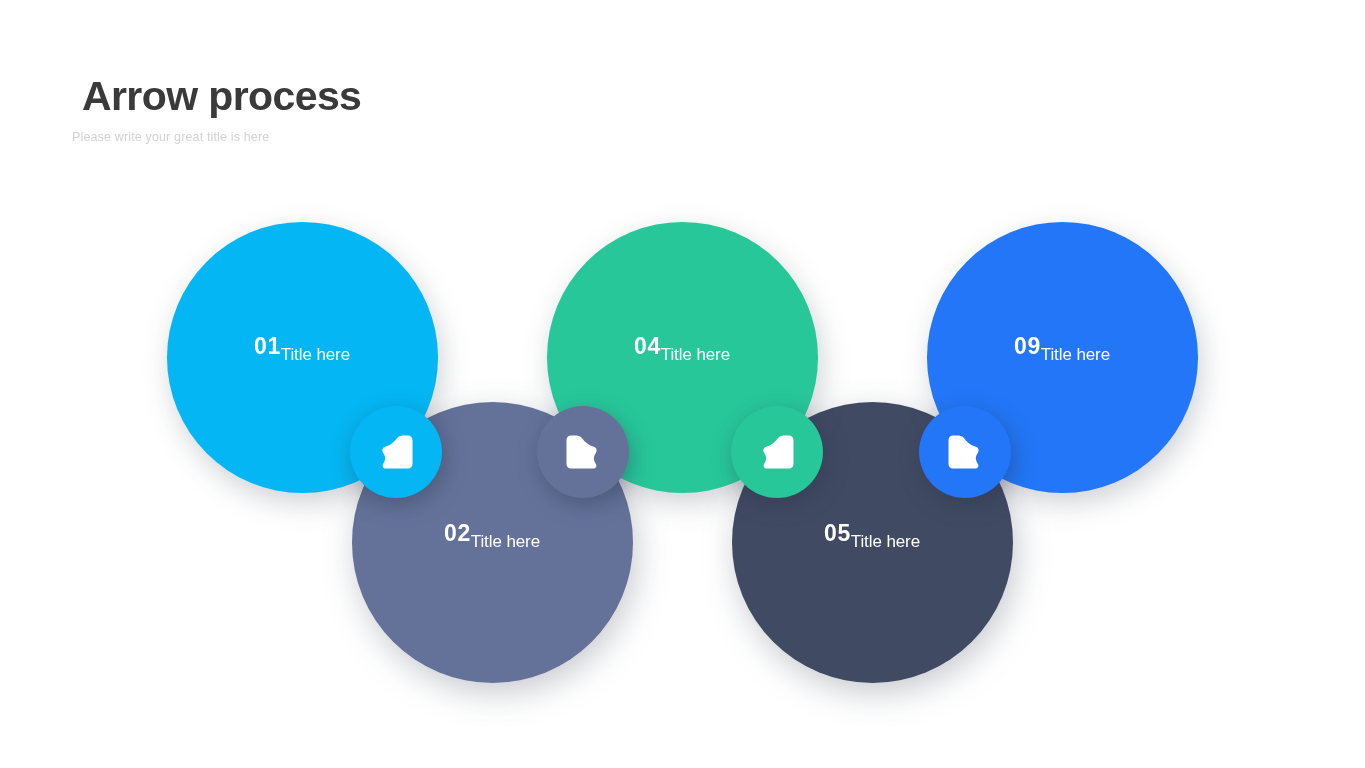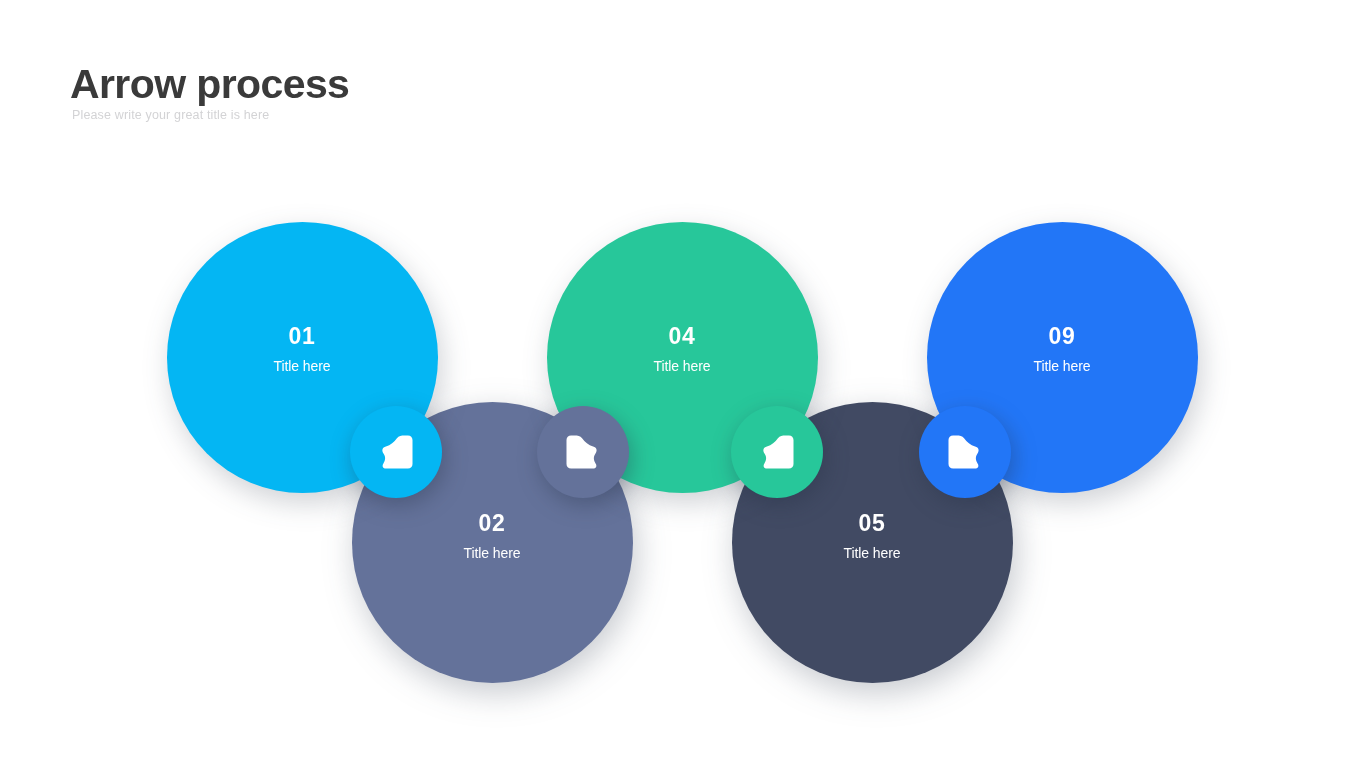--- a/index.html
+++ b/index.html
@@ -18,21 +18,21 @@
   }
 
   
   #slide-header {
     position: absolute;
     left: 70px;
     top: 62px;
     width: 700px;
   }
   #page-title {
-    margin: 0;
+    margin: 12px;
     font-size: 41px;
     font-weight: bold;
     letter-spacing: -0.6px;
     color: #3a3a3a;
     line-height: 1.08;
     font-family: "Liberation Sans", sans-serif;
   }
   #page-subtitle {
     margin: 2px 0 0 2px;
     font-size: 12.5px;
@@ -74,38 +74,38 @@
     filter: drop-shadow(4px 10px 16px rgba(40,50,70,0.26));
   }
   .step-number {
     font-size: 23px;
     font-weight: bold;
     letter-spacing: 0.6px;
     line-height: 1;
     margin: 0;
   }
   .step-label {
-    font-size: 14px;
+    font-size: 17px;
     font-weight: normal;
     letter-spacing: -0.1px;
     line-height: 1;
     margin: 11px 0 0 0;
   }
 
   
   #step-1 { left: 167px; top: 222px;  background: #04b6f3; z-index: 5; }
   #step-3 { left: 547px; top: 222px;  background: #27c79a; z-index: 5; }
   #step-5 { left: 927px; top: 222px;  background: #2276f7; z-index: 5; }
   #step-2 { left: 351px; top: 402px;  background: #64729a; z-index: 3; }
   #step-4 { left: 731px; top: 402px;  background: #414a63; z-index: 3; }
 
   
   .step-circle.top .step-text    { transform: translateY(-8px); }
   .step-circle.bottom .step-text { transform: translateY(-6px); }
-  .step-text { display: flex; flex-direction: column; align-items: center; }
+  .step-text { display: flex; flex-direction: row; align-items: flex-start; }
 
   
   .icon-badge {
     position: absolute;
     width: 92px;
     height: 92px;
     border-radius: 50%;
     display: flex;
     align-items: center;
     justify-content: center;

